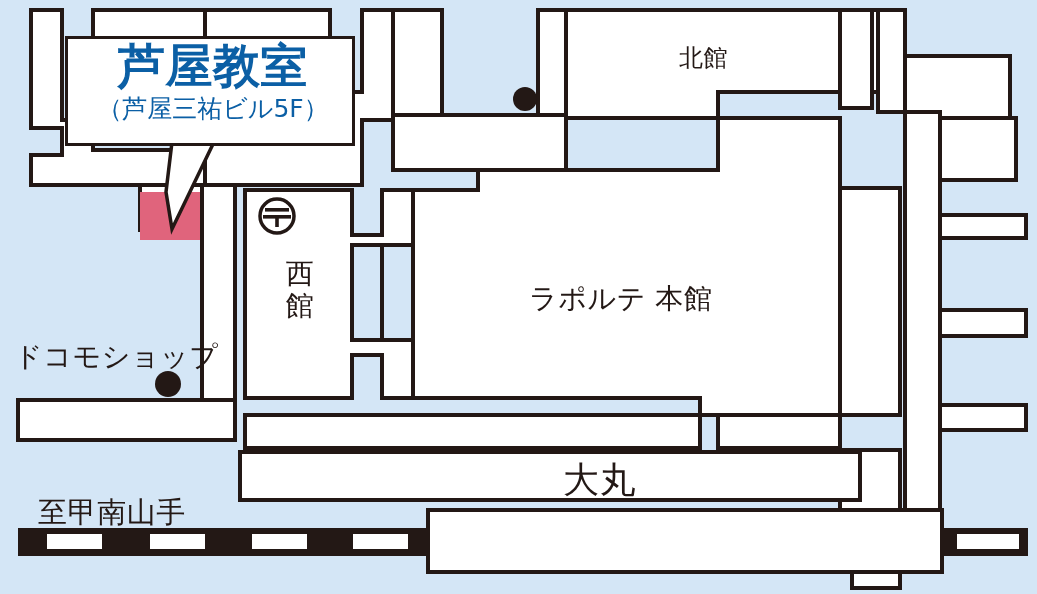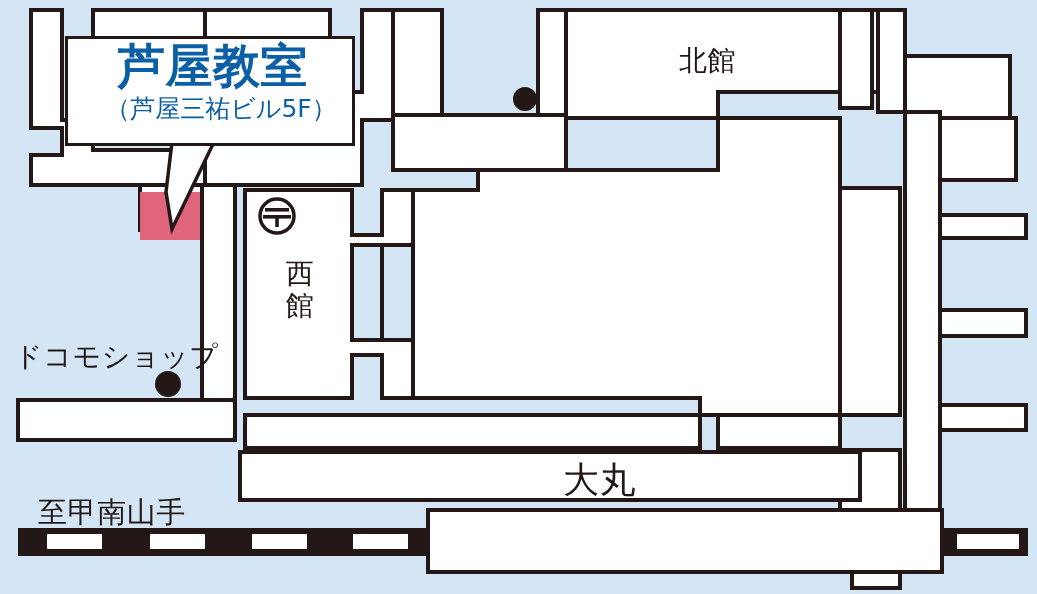--- a/index.html
+++ b/index.html
@@ -62,33 +62,32 @@
     position: absolute;
     left: 0;
     top: 57px;
     width: 290px;
     text-align: center;
     color: #0b5fa5;
     font-size: 25px;
     font-weight: normal;
     font-family: "DejaVu Sans", "Liberation Sans", sans-serif;
     line-height: 1;
-    margin-left: 8px;
   }
   .lbl-minato {
     left: 418px;
     top: 40px;
     font-size: 28px;
     text-align: right;
     width: 110px;
   }
   .lbl-kitakan {
     left: 679px;
     top: 44px;
-    font-size: 28px;
+    font-size: 24px;
   }
   .lbl-nishikan {
     left: 284px;
     top: 258px;
     font-size: 28px;
     width: 32px;
     line-height: 1.15;
     text-align: center;
   }
   .lbl-laporte {
@@ -218,20 +217,21 @@
     <div class="callout-title">芦屋教室</div>
     <div class="callout-sub">（芦屋三祐ビル5F）</div>
   </div>
 
 
   <div class="map-label lbl-kitakan">北館</div>
 
   <div class="map-label lbl-nishikan">西
 館</div>
 
+  <div class="map-label lbl-laporte">ラポルテ 本館</div>
 
   <div class="map-label lbl-docomo">ドコモショップ</div>
 
   <div class="map-label lbl-daimaru">大丸</div>
 
   <div class="map-label lbl-konan">至甲南山手</div>
 
 
 </div>
 

